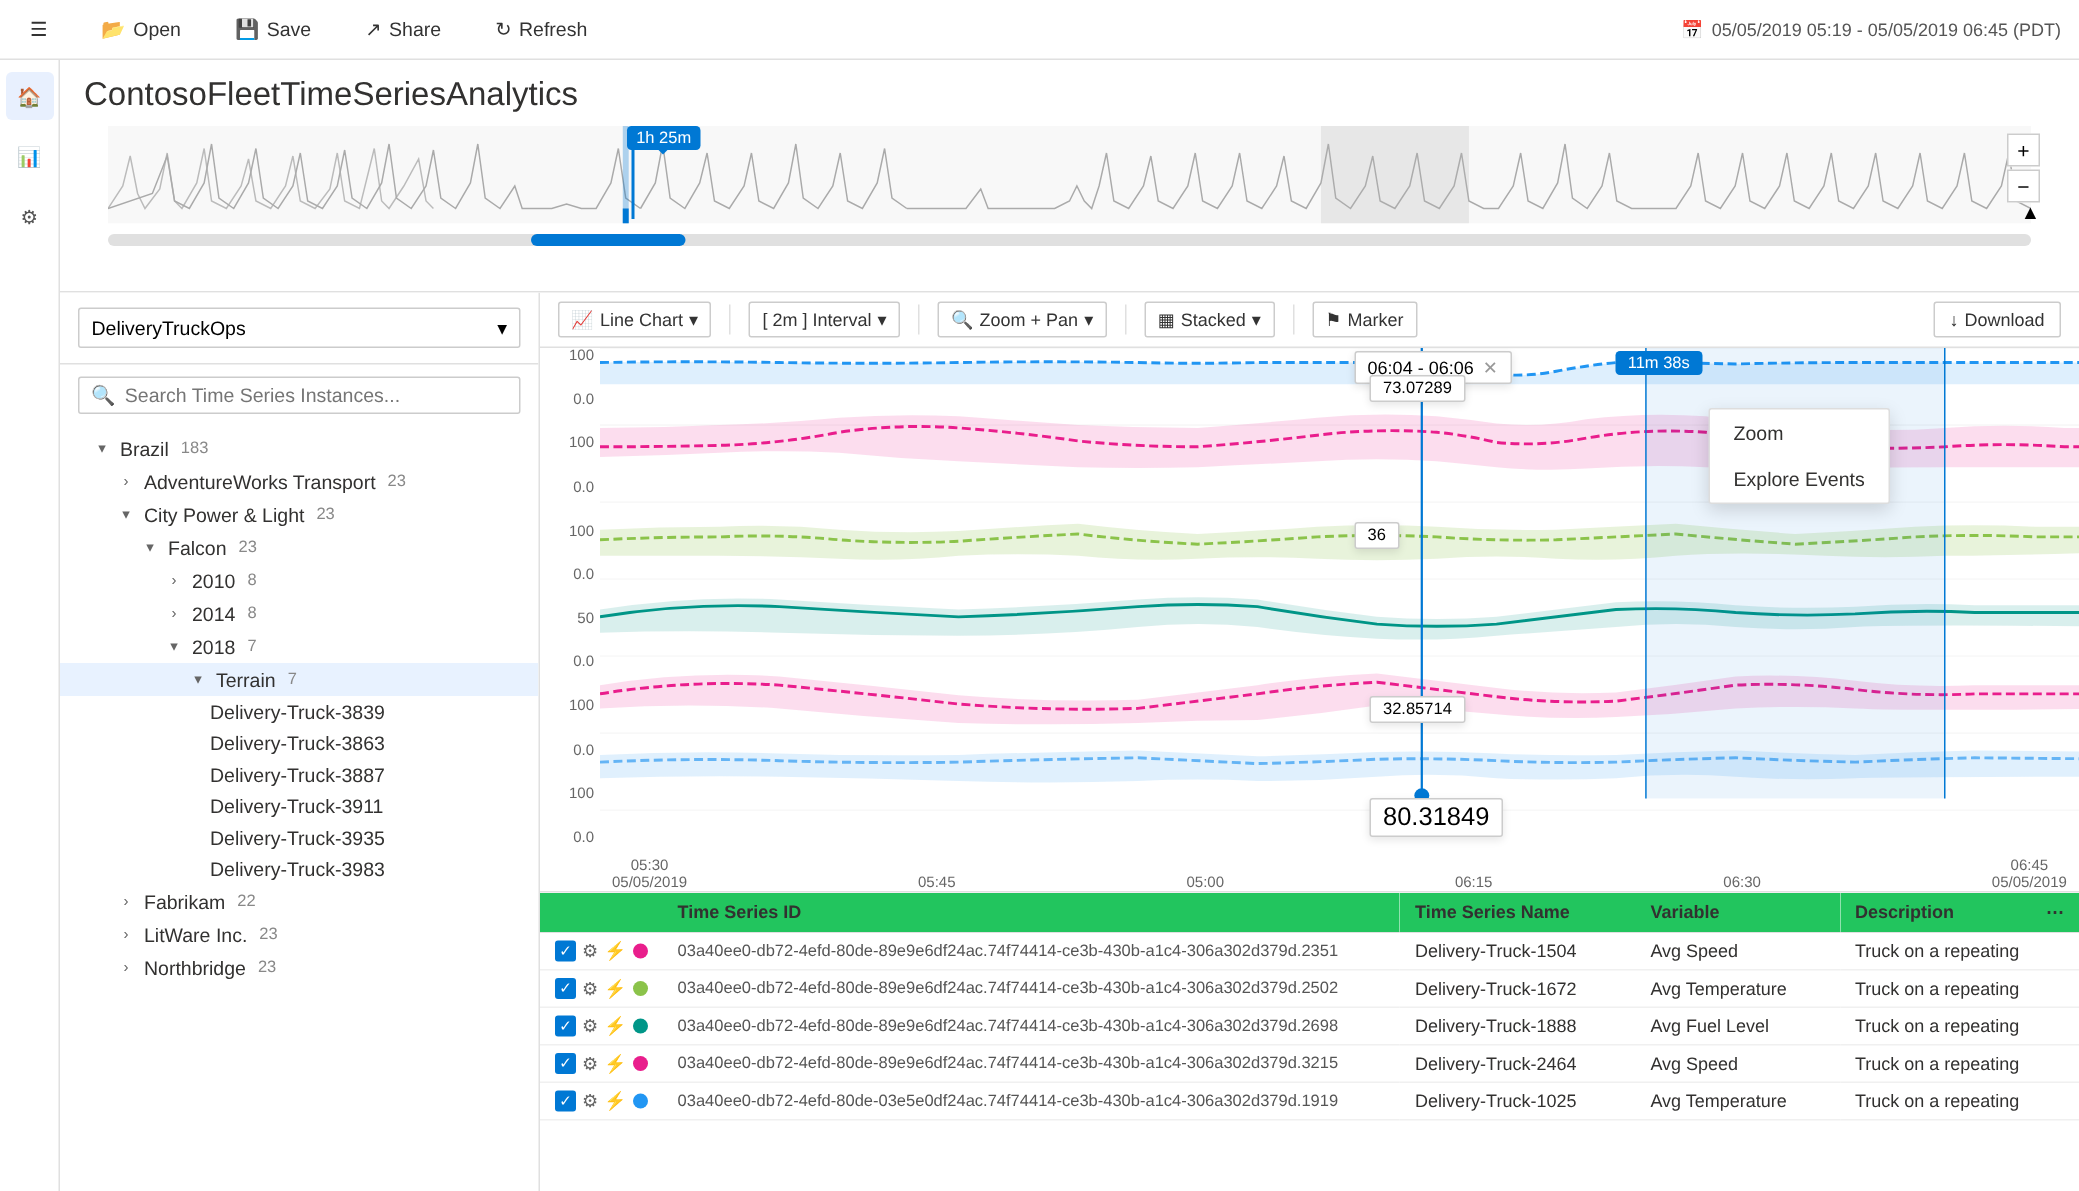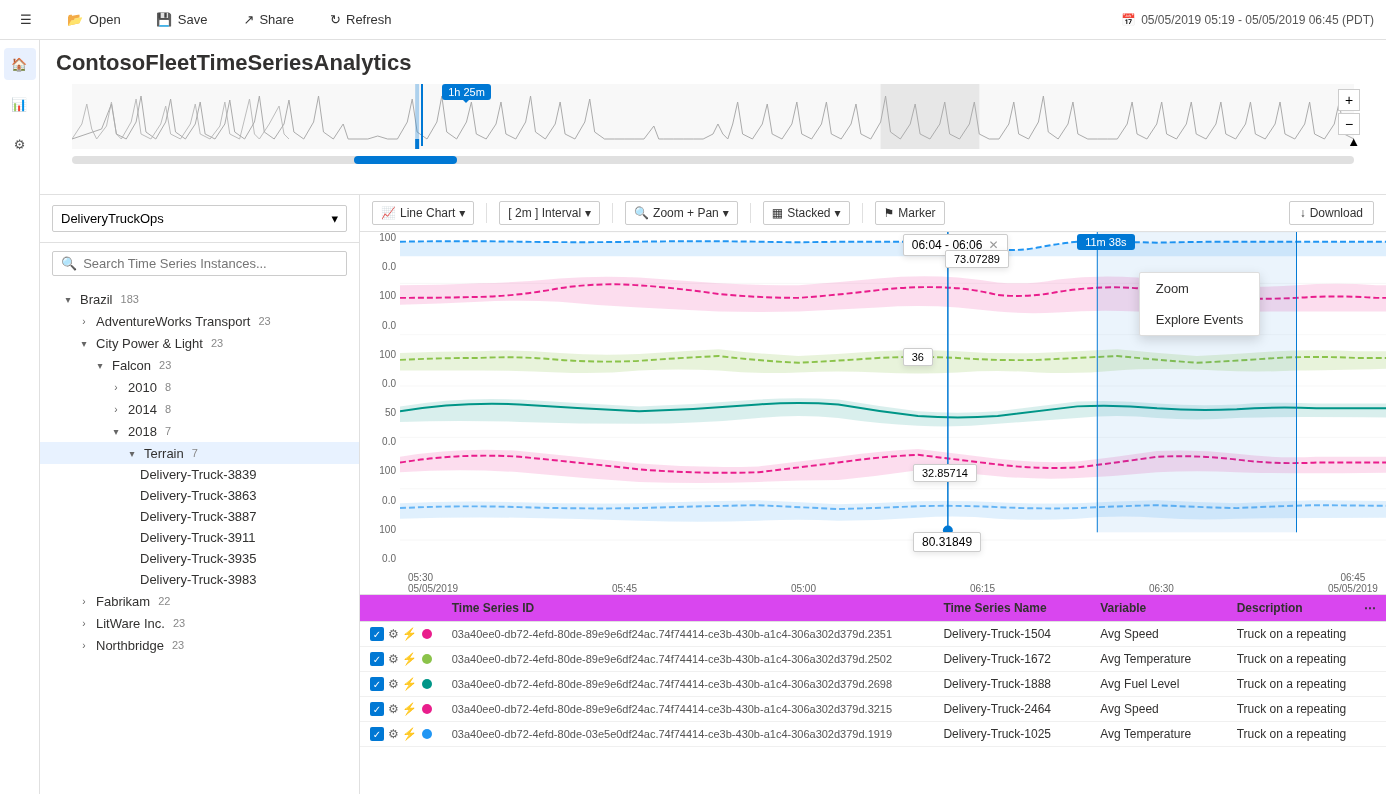--- a/index.html
+++ b/index.html
@@ -36,21 +36,21 @@
       display: flex; flex-direction: column;
       position: absolute; left: 40px; top: 40px; right: 0; bottom: 0;
     }
 
     
     .title-area {
       padding: 10px 16px 0 16px;
       border-bottom: 1px solid #e0e0e0;
       background: #fff;
     }
-    .app-title { font-size: 22px; font-weight: 700; color: #323130; margin-bottom: 8px; }
+    .app-title { font-size: 22px; font-weight: 400; color: #323130; margin-bottom: 8px; }
 
     
     .timeline-area {
       padding: 0 16px; background: #fff; position: relative; height: 110px;
     }
     .timeline-chart {
       width: 100%; height: 70px; position: relative; overflow: hidden;
     }
     .timeline-dates {
       display: flex; justify-content: space-between;
@@ -61,21 +61,20 @@
       position: relative;
     }
     .timeline-scrollbar-thumb {
       position: absolute; left: 22%; width: 8%; height: 100%;
       background: #0078d4; border-radius: 4px; cursor: pointer;
     }
     .timeline-tooltip {
       position: absolute; top: 0; left: 23%; background: #0078d4;
       color: #fff; font-size: 11px; padding: 2px 6px; border-radius: 3px;
       white-space: nowrap;
-      margin-left: 24px;
     }
     .timeline-tooltip::after {
       content: ''; position: absolute; bottom: -6px; left: 50%; transform: translateX(-50%);
       border: 3px solid transparent; border-top-color: #0078d4;
     }
 
     
     .content-area {
       display: flex; flex: 1; overflow: hidden;
     }
@@ -144,21 +143,21 @@
       flex: 1; overflow: hidden; position: relative; background: #fff;
       padding: 10px 0;
     }
 
     
     .table-area {
       height: 200px; border-top: 1px solid #e0e0e0; overflow-y: auto;
     }
     table { width: 100%; border-collapse: collapse; font-size: 12px; }
     th {
-      position: sticky; top: 0; background: #d946ef; border-bottom: 1px solid #e0e0e0;
+      position: sticky; top: 0; background: #22c55e; border-bottom: 1px solid #e0e0e0;
       padding: 6px 10px; text-align: left; font-weight: 600; color: #323130;
       white-space: nowrap;
     }
     td { padding: 5px 10px; border-bottom: 1px solid #f0f0f0; color: #323130; }
     .row-controls { display: flex; align-items: center; gap: 4px; }
     .checkbox-blue { width: 14px; height: 14px; background: #0078d4; border-radius: 2px; display: inline-flex; align-items: center; justify-content: center; }
     .checkbox-blue::after { content: '✓'; color: #fff; font-size: 10px; }
     .dot { width: 10px; height: 10px; border-radius: 50%; display: inline-block; }
 
     
@@ -474,49 +473,49 @@
             <span>0.0</span>
             <span>50</span>
             <span>0.0</span>
             <span>100</span>
             <span>0.0</span>
             <span>100</span>
             <span>0.0</span>
           </div>
 
           <div style="position:absolute; left:40px; right:0; bottom:0; height:30px; display:flex; justify-content:space-between; align-items:flex-end; font-size:10px; color:#666; padding:0 8px;">
-            <div style="">
+            <div style="text-align:center;">
                 <div>05:30</div>
                 <div>05/05/2019</div>
               </div>
             <div>05:45</div>
             <div>05:00</div>
             <div>06:15</div>
             <div>06:30</div>
             <div style="text-align:center;">
                 <div>06:45</div>
                 <div>05/05/2019</div>
               </div>
           </div>
 
           <div class="chart-tooltip" style="position:absolute; left:calc(40px + 49%); top:2px; padding:3px 8px; display:flex; align-items:center; gap:6px; font-size:12px;">
             <span>06:04 - 06:06</span>
             <span style="cursor:pointer; color:#999;">✕</span>
           </div>
 
-          <div class="chart-tooltip" style="position:absolute; left:calc(40px + 50%); top:5%; background:#fff; border:1px solid #ccc; padding:2px 8px; font-size:11px;margin-left:32px;">
+          <div class="chart-tooltip" style="position:absolute; left:calc(40px + 50%); top:5%; background:#fff; border:1px solid #ccc; padding:2px 8px; font-size:11px;">
             <span>73.07289</span>
           </div>
           <div class="chart-tooltip" style="position:absolute; left:calc(40px + 49%); top:32%; background:#fff; border:1px solid #ccc; padding:2px 8px; font-size:11px;">
             <span>36</span>
           </div>
           <div class="chart-tooltip" style="position:absolute; left:calc(40px + 50%); top:64%; background:#fff; border:1px solid #ccc; padding:2px 8px; font-size:11px;">
             <span>32.85714</span>
           </div>
-          <div class="chart-tooltip" style="position:absolute; left:calc(40px + 50%); top:83%; background:#fff; border:1px solid #ccc; padding:2px 8px; font-size:12px;">
+          <div class="chart-tooltip" style="position:absolute; left:calc(40px + 50%); top:83%; background:#fff; border:1px solid #ccc; padding:2px 8px; font-size:17px;">
             <span>80.31849</span>
           </div>
 
           <div class="highlight-label" style="position:absolute; left:calc(40px + 66%); top:2px;">
             <span>11m 38s</span>
           </div>
 
           <div class="context-menu" style="position:absolute; left:calc(40px + 72%); top:40px;">
             <div class="context-menu-item">Zoom</div>
             <div class="context-menu-item">Explore Events</div>

